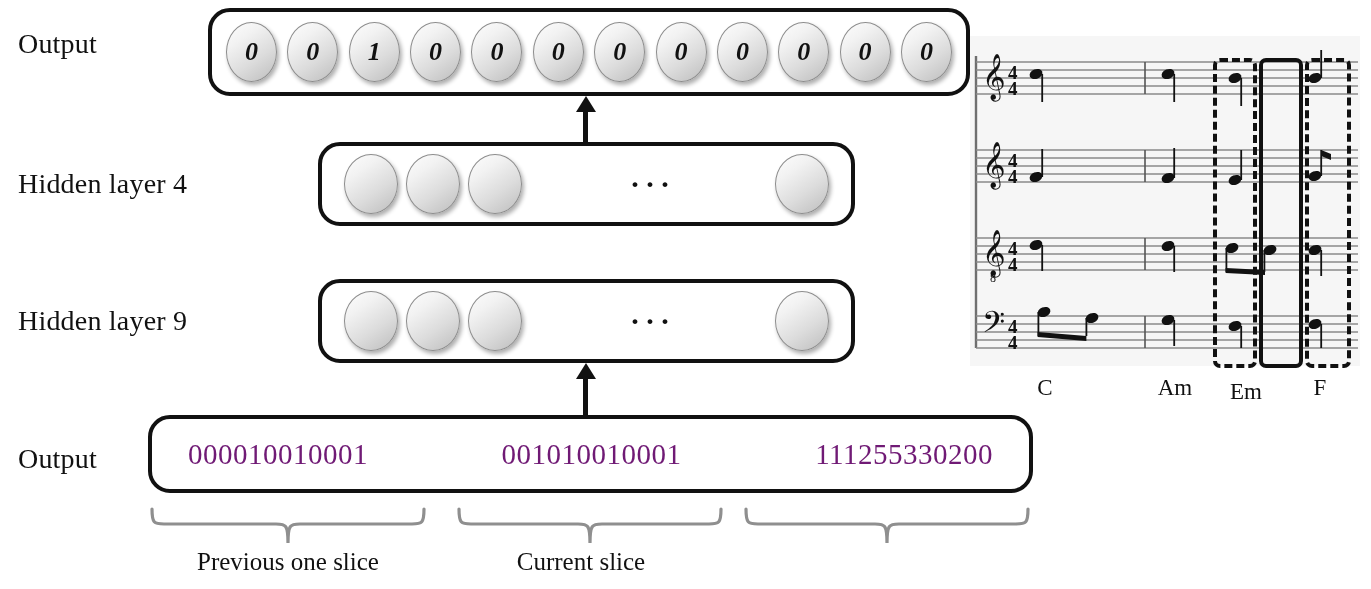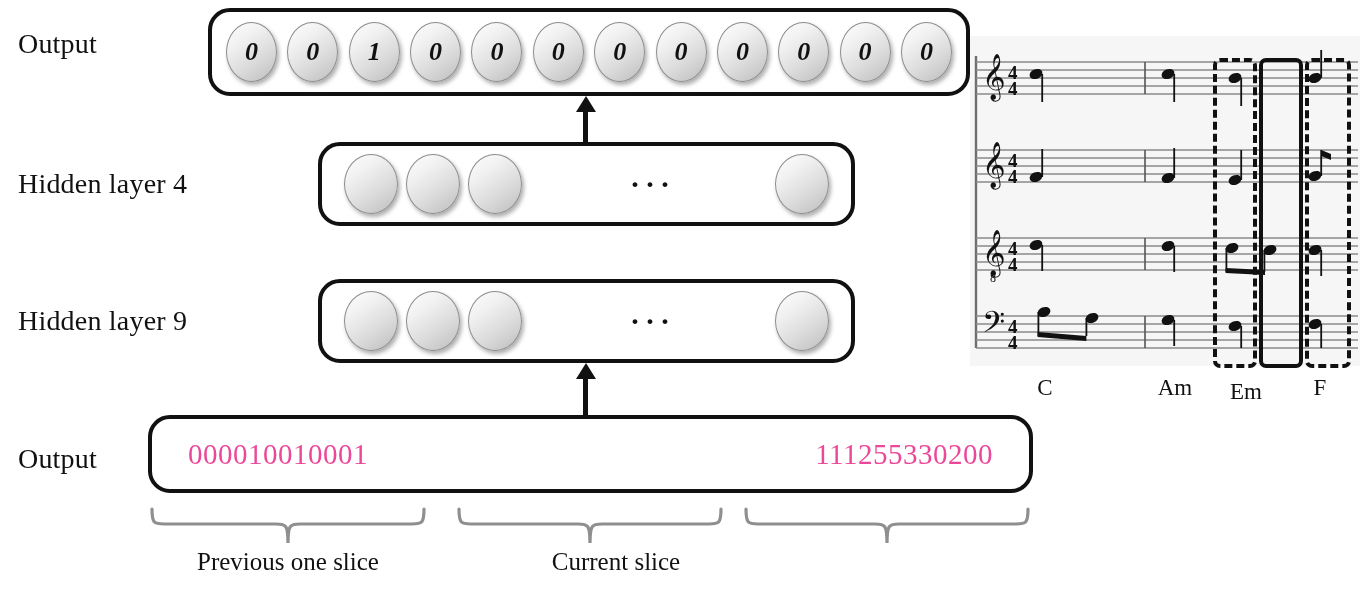--- a/index.html
+++ b/index.html
@@ -23,21 +23,21 @@
           box-shadow:2px 3px 4px rgba(0,0,0,.32);
           display:flex;align-items:center;justify-content:center;flex:0 0 auto;}
   .neuron span{font-style:italic;font-weight:700;font-size:26px;color:#111;
                font-family:"Liberation Serif","DejaVu Serif",serif;line-height:1;}
   .out-neuron{width:49px;height:58px;}
   .hid-neuron{width:52px;height:58px;}
   .dots{font-size:30px;letter-spacing:5px;color:#111;font-weight:700;line-height:.4;
         display:flex;align-items:center;justify-content:center;}
 
   
-  .bits{font-size:29px;font-family:"Liberation Serif","DejaVu Serif",serif;color:#ec4899;
+  .bits{font-size:29px;font-family:"Liberation Serif","DejaVu Serif",serif;color:#701a75;
         letter-spacing:.5px;white-space:nowrap;}
 
   
   .arrow{position:absolute;width:0;height:0;}
   .arrow .shaft{position:absolute;left:0;top:0;width:5px;background:#111;}
   .arrow .head{position:absolute;left:-7px;top:0;width:0;height:0;
                border-left:10px solid transparent;border-right:10px solid transparent;
                border-bottom:16px solid #111;}
 
   
@@ -128,36 +128,37 @@
       <div class="neuron hid-neuron"></div>
     </div>
 
   <div class="arrow" style="left:583px;top:363px;">
     <div class="head" style="top:0;"></div>
     <div class="shaft" style="top:14px;height:48px;"></div>
   </div>
 
   <div class="layer-box input-box" id="input-box" style="left:148px;top:415px;width:885px;height:78px;padding:0 36px;">
     <div class="bits">000010010001</div>
+    <div class="bits">001010010001</div>
     <div class="bits">111255330200</div>
   </div>
 
   <div class="brace" style="left:148px;top:505px;">
     <svg width="280" height="42" viewBox="0 0 280 42">
       <path d="M4,4 C4,18 6,19 16,19 L128,19 C138,19 140,20 140,38 C140,20 142,19 152,19 L264,19 C274,19 276,18 276,4" fill="none" stroke="#8f8f8f" stroke-width="3.2" stroke-linecap="round"></path>
     </svg>
   </div>
   <div class="brace-label" style="left:148px;top:548px;width:280px;">Previous one slice</div>
 
   <div class="brace" style="left:455px;top:505px;">
     <svg width="270" height="42" viewBox="0 0 270 42">
       <path d="M4,4 C4,18 6,19 16,19 L123,19 C133,19 135,20 135,38 C135,20 137,19 147,19 L254,19 C264,19 266,18 266,4" fill="none" stroke="#8f8f8f" stroke-width="3.2" stroke-linecap="round"></path>
     </svg>
   </div>
-  <div class="brace-label" style="left:481px;top:548px;width:270px;">Current slice</div>
+  <div class="brace-label" style="left:446px;top:548px;width:270px;">Current slice</div>
 
   <div class="brace" style="left:742px;top:505px;">
     <svg width="290" height="42" viewBox="0 0 290 42">
       <path d="M4,4 C4,18 6,19 16,19 L133,19 C143,19 145,20 145,38 C145,20 147,19 157,19 L274,19 C284,19 286,18 286,4" fill="none" stroke="#8f8f8f" stroke-width="3.2" stroke-linecap="round"></path>
     </svg>
   </div>
 
   <div id="score">
     <svg width="390" height="330" viewBox="0 0 390 330">
       <defs>

